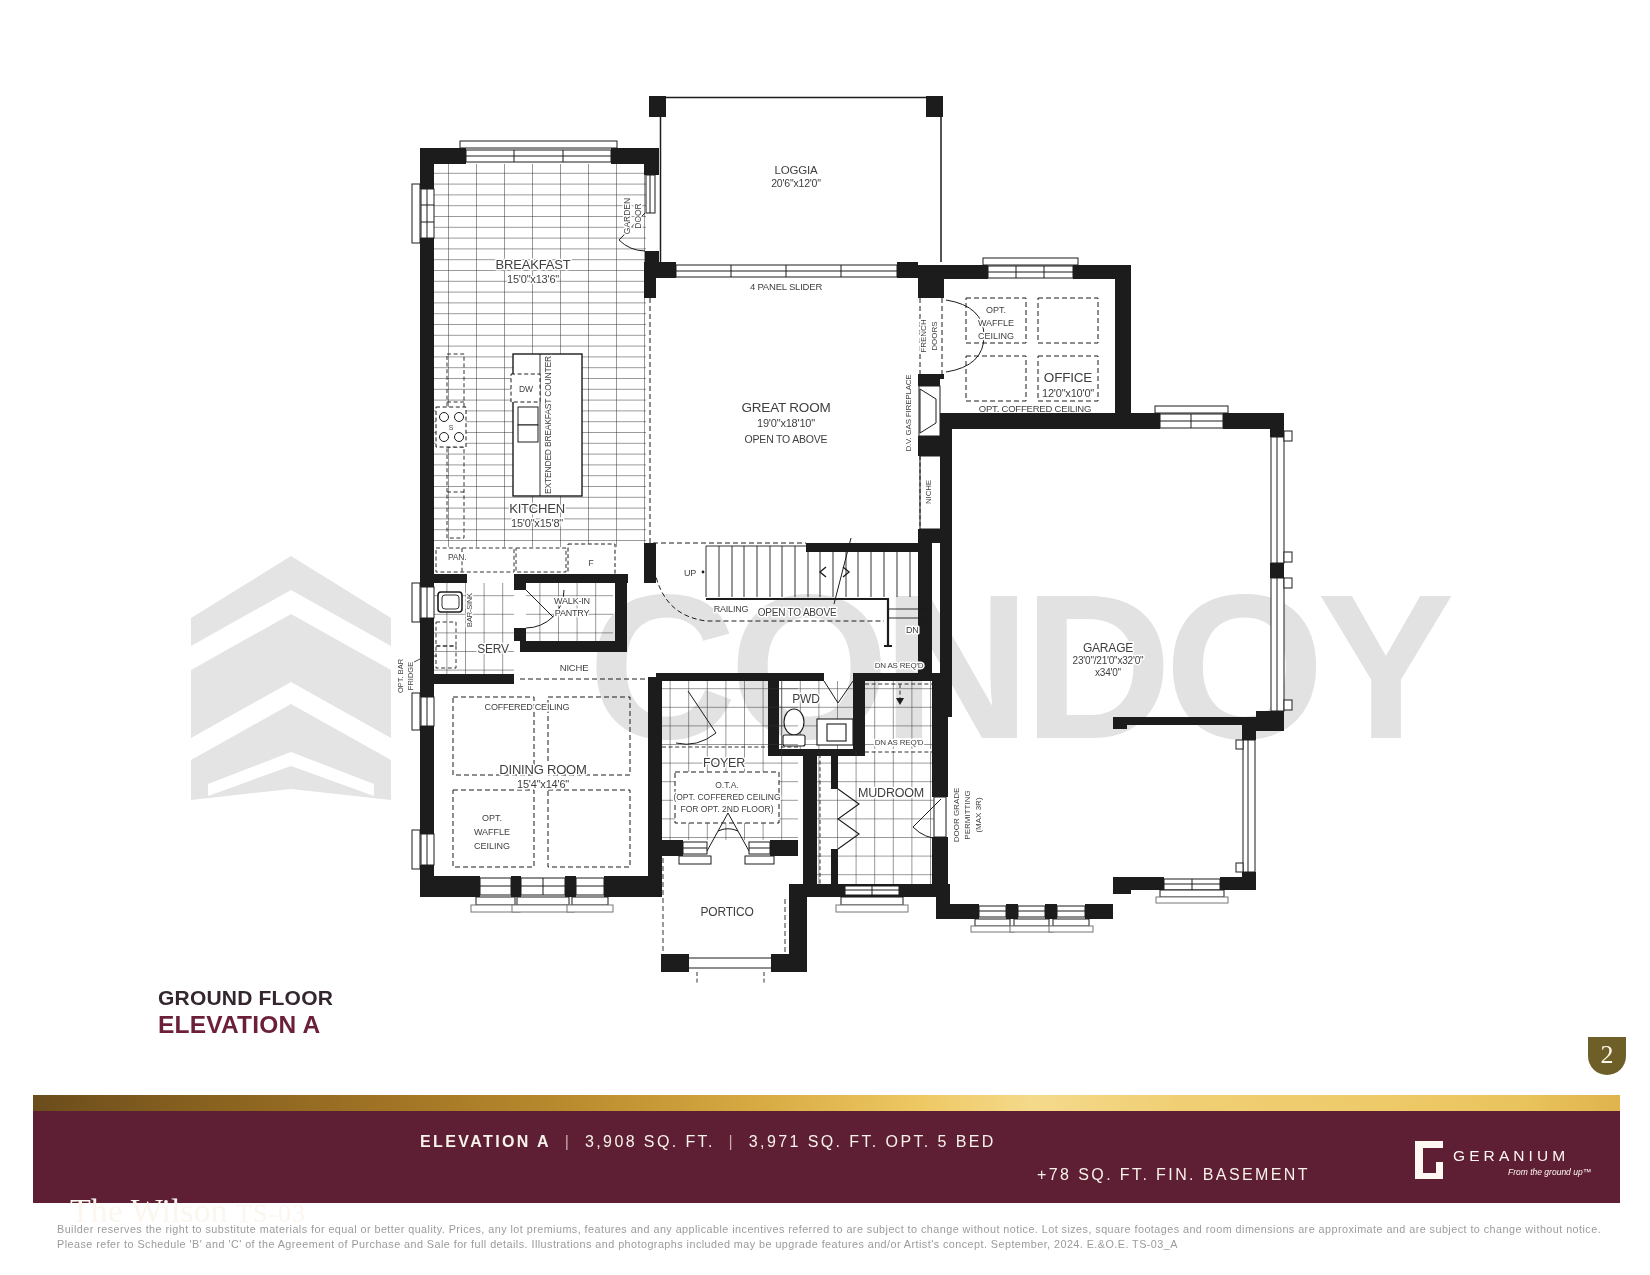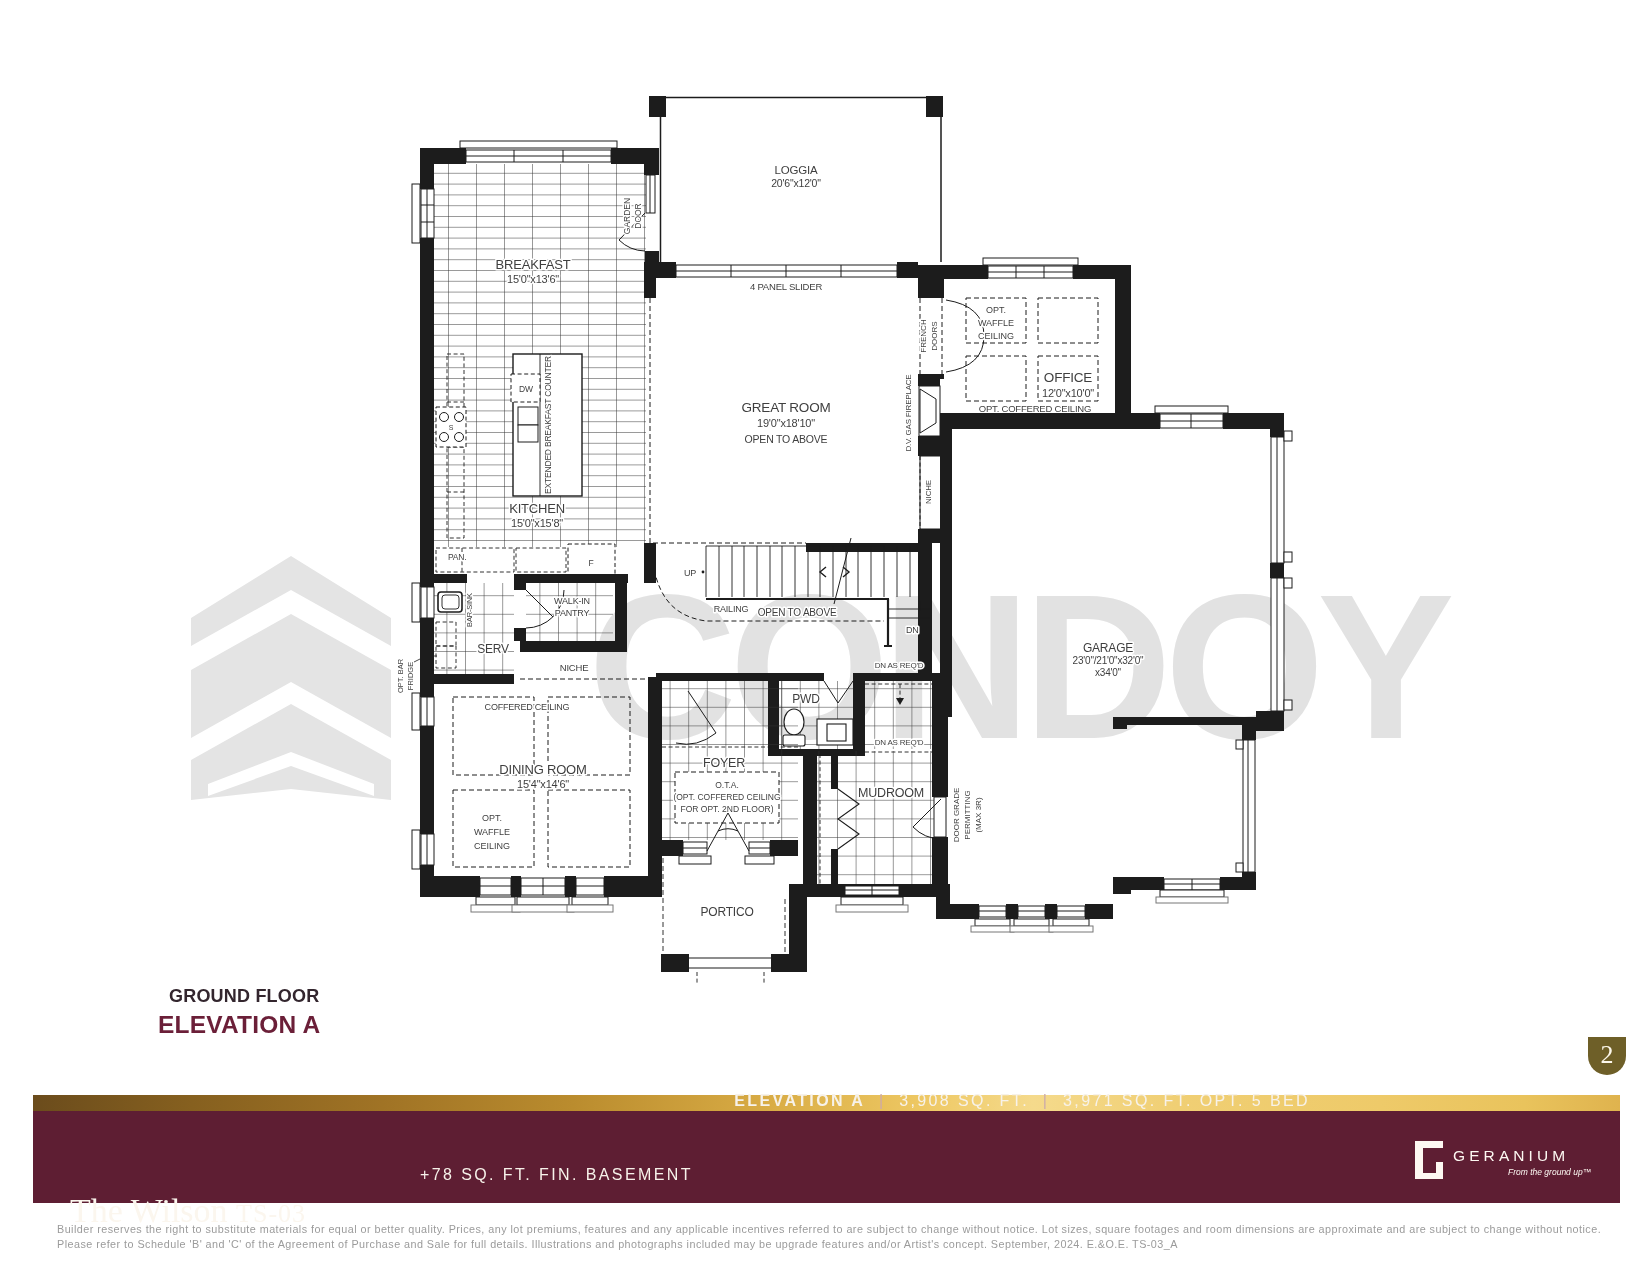--- a/index.html
+++ b/index.html
@@ -583,34 +583,34 @@
         <rect x="661" y="954" width="28" height="18"></rect>
         <rect x="771" y="954" width="28" height="18"></rect>
       </g>
 
 <path d="M689 958 H771 M689 968 H771" stroke="#1c1c1c" stroke-width="1.1" fill="none"></path>
 
 <path d="M697 972 V984 M764 972 V984" stroke="#1c1c1c" stroke-width="0.9" stroke-dasharray="4,2.6" fill="none"></path>
 </g>
 </svg>
 
-<div class="abs" style="left:158px;top:986px;font-size:18px;font-weight:bold;letter-spacing:0.2px;color:#33262e;margin-left:11px;">GROUND FLOOR</div>
+<div class="abs" style="left:158px;top:986px;font-size:21px;font-weight:bold;letter-spacing:0.2px;color:#33262e;">GROUND FLOOR</div>
 <div class="abs" style="left:158px;top:1011px;font-size:24.5px;font-weight:bold;letter-spacing:0.2px;color:#6b1f38;">ELEVATION A</div>
 
 <div class="abs" style="left:1588px;top:1037px;width:38px;height:38px;background:#6e5f28;border-radius:0 0 19px 19px;color:#fdf8ec;font-family:'Liberation Serif',serif;font-size:26px;text-align:center;line-height:36px;">2</div>
 
 <div class="abs" style="left:33px;top:1095px;width:1587px;height:16px;background:linear-gradient(90deg,#6b4c1c 0%,#86601f 10%,#a07325 22%,#ba8c2e 34%,#d8ab44 46%,#eec863 56%,#f5da8c 63%,#f0cf74 72%,#eeca69 85%,#e9c35c 94%,#dfb34e 100%);"></div>
 
 <div class="abs" style="left:33px;top:1111px;width:1587px;height:92px;background:#5e1e33;"></div>
 
 <div class="abs" style="left:70px;top:1192px;color:#fbf6ee;font-family:'Liberation Serif',serif;font-size:34px;">The Wilson <span style="font-size:26px;letter-spacing:1px;">TS-03</span></div>
 
-<div class="abs" style="left:420px;top:1092px;width:890px;text-align:right;color:#f7f2ea;font-size:16px;letter-spacing:2.4px;"><span style="font-weight:bold;">ELEVATION A</span><span style="color:#caa;">&nbsp;&nbsp;|&nbsp;&nbsp;</span>3,908 SQ. FT.<span style="color:#caa;">&nbsp;&nbsp;|&nbsp;&nbsp;</span>3,971 SQ. FT. OPT. 5 BED</div>
-
-<div class="abs" style="left:420px;top:1166px;width:890px;text-align:left;color:#f7f2ea;font-size:16px;letter-spacing:2.4px;">+78 SQ. FT. FIN. BASEMENT</div>
+<div class="abs" style="left:420px;top:1133px;width:890px;text-align:left;color:#f7f2ea;font-size:16px;letter-spacing:2.4px;"><span style="font-weight:bold;">ELEVATION A</span><span style="color:#caa;">&nbsp;&nbsp;|&nbsp;&nbsp;</span>3,908 SQ. FT.<span style="color:#caa;">&nbsp;&nbsp;|&nbsp;&nbsp;</span>3,971 SQ. FT. OPT. 5 BED</div>
+
+<div class="abs" style="left:420px;top:1166px;width:890px;text-align:right;color:#f7f2ea;font-size:16px;letter-spacing:2.4px;">+78 SQ. FT. FIN. BASEMENT</div>
 
 <svg class="abs" style="left:1413px;top:1136px" width="200" height="50" viewBox="0 0 200 50">
 <path d="M2 5 H30 V12 H10 V37 H23 V26 H30 V43 H2 Z" fill="#fdf8f2"></path>
 <text x="40" y="25" font-size="15.5" fill="#fdf8f2" letter-spacing="4.1" font-family="Liberation Sans,sans-serif">GERANIUM</text>
 <text x="95" y="39" font-size="8.5" fill="#fdf8f2" font-style="italic" font-family="Liberation Sans,sans-serif">From the ground up™</text>
 </svg>
 
 <div class="abs" style="left:57px;top:1222px;width:1590px;color:#9b9b9b;font-size:10.8px;line-height:14.5px;letter-spacing:0.45px;">Builder reserves the right to substitute materials for equal or better quality. Prices, any lot premiums, features and any applicable incentives referred to are subject to change without notice. Lot sizes, square footages and room dimensions are approximate and are subject to change without notice.<br>Please refer to Schedule 'B' and 'C' of the Agreement of Purchase and Sale for full details. Illustrations and photographs included may be upgrade features and/or Artist's concept. September, 2024. E.&amp;O.E. TS-03_A</div>
 
 </body></html>

